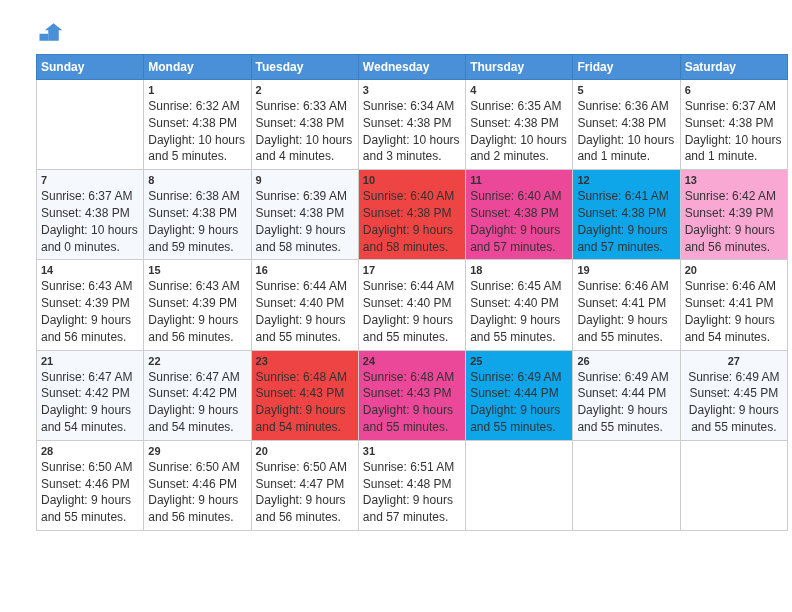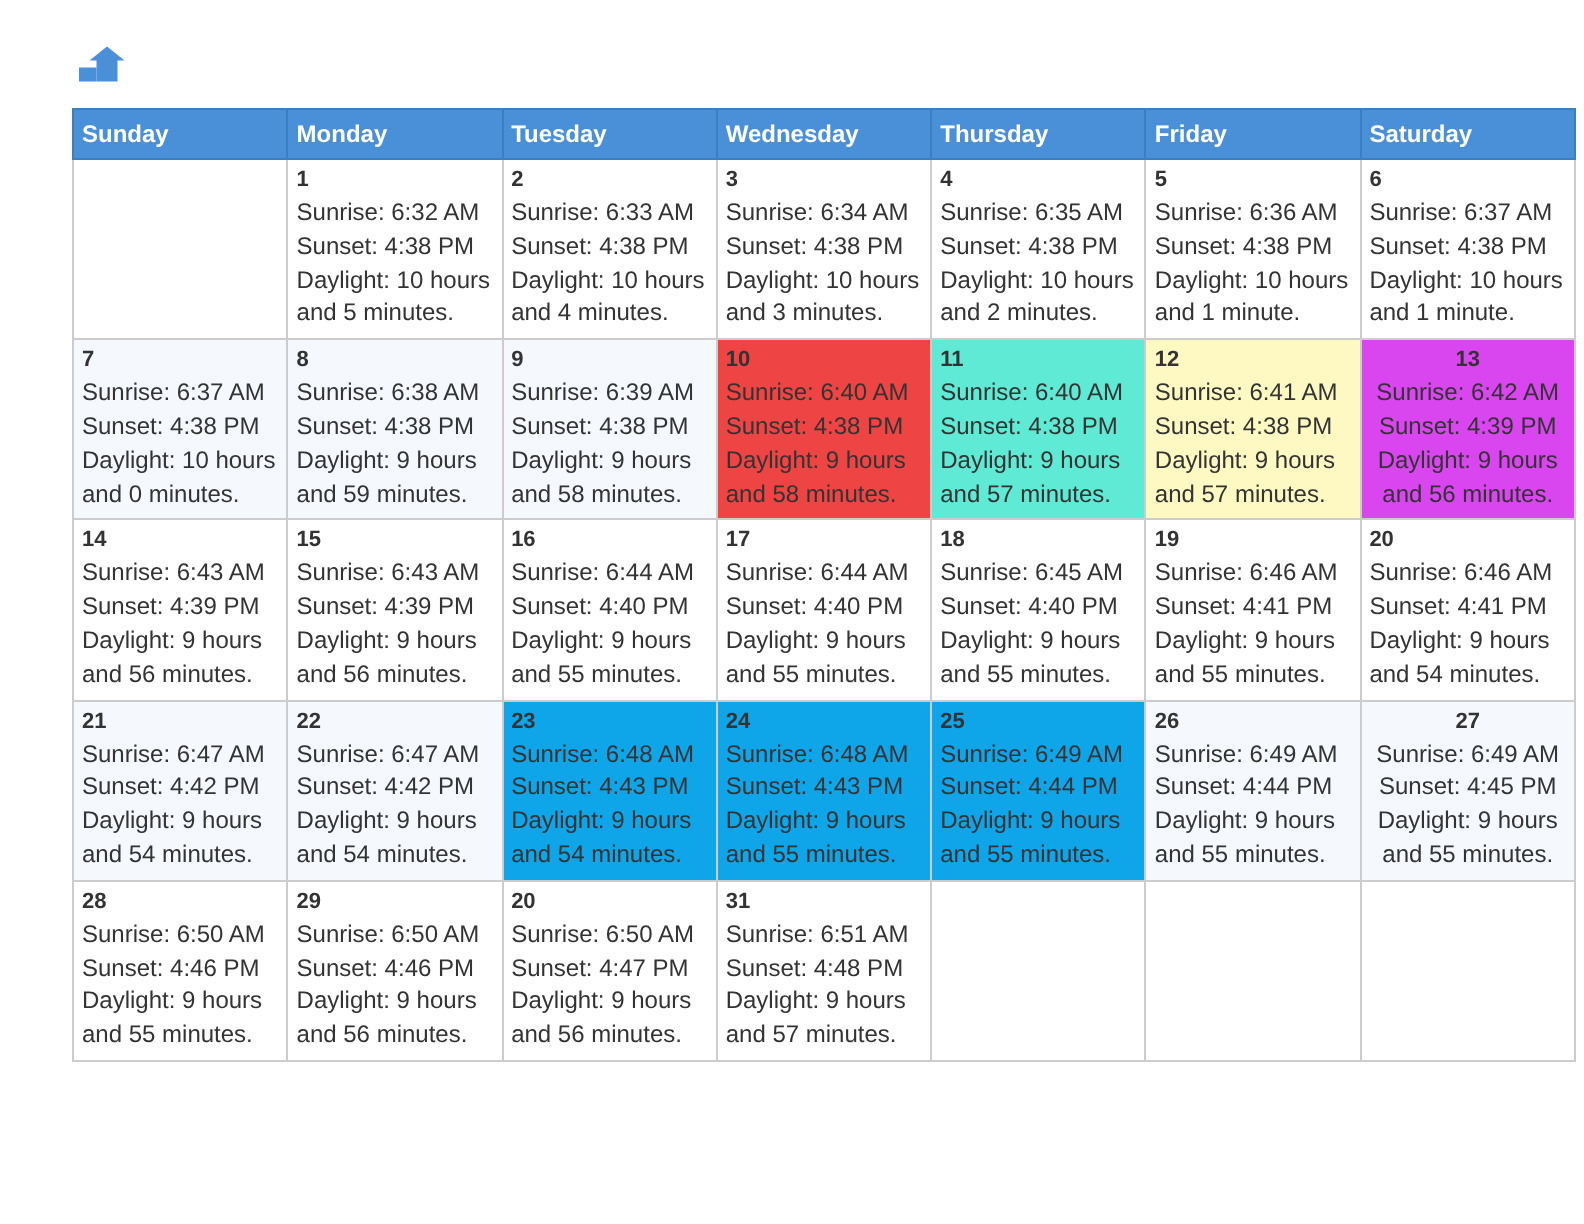--- a/index.html
+++ b/index.html
@@ -168,29 +168,29 @@
             <div class="cell-text">Sunrise: 6:38 AM<br>Sunset: 4:38 PM<br>Daylight: 9 hours and 59 minutes.</div>
           </td>
           <td style="background: rgb(245, 248, 253);">
             <span class="day-num">9</span>
             <div class="cell-text">Sunrise: 6:39 AM<br>Sunset: 4:38 PM<br>Daylight: 9 hours and 58 minutes.</div>
           </td>
           <td style="background: #ef4444;">
             <span class="day-num">10</span>
             <div class="cell-text">Sunrise: 6:40 AM<br>Sunset: 4:38 PM<br>Daylight: 9 hours and 58 minutes.</div>
           </td>
-          <td style="background: #5eead4;">
+          <td style="background: #ec4899;">
             <span class="day-num">11</span>
             <div class="cell-text">Sunrise: 6:40 AM<br>Sunset: 4:38 PM<br>Daylight: 9 hours and 57 minutes.</div>
           </td>
-          <td style="background: #fef9c3;">
+          <td style="background: #0ea5e9;">
             <span class="day-num">12</span>
             <div class="cell-text">Sunrise: 6:41 AM<br>Sunset: 4:38 PM<br>Daylight: 9 hours and 57 minutes.</div>
           </td>
-          <td style="background: #d946ef; text-align: center;">
+          <td style="background: #f9a8d4;">
             <span class="day-num">13</span>
             <div class="cell-text">Sunrise: 6:42 AM<br>Sunset: 4:39 PM<br>Daylight: 9 hours and 56 minutes.</div>
           </td>
         </tr>
         <tr>
           <td>
             <span class="day-num">14</span>
             <div class="cell-text">Sunrise: 6:43 AM<br>Sunset: 4:39 PM<br>Daylight: 9 hours and 56 minutes.</div>
           </td>
           <td>
@@ -220,25 +220,25 @@
         </tr>
         <tr>
           <td style="background: rgb(245, 248, 253);">
             <span class="day-num">21</span>
             <div class="cell-text">Sunrise: 6:47 AM<br>Sunset: 4:42 PM<br>Daylight: 9 hours and 54 minutes.</div>
           </td>
           <td style="background: rgb(245, 248, 253);">
             <span class="day-num">22</span>
             <div class="cell-text">Sunrise: 6:47 AM<br>Sunset: 4:42 PM<br>Daylight: 9 hours and 54 minutes.</div>
           </td>
-          <td style="background: #0ea5e9;">
+          <td style="background: #ef4444;">
             <span class="day-num">23</span>
             <div class="cell-text">Sunrise: 6:48 AM<br>Sunset: 4:43 PM<br>Daylight: 9 hours and 54 minutes.</div>
           </td>
-          <td style="background: #0ea5e9;">
+          <td style="background: #ec4899;">
             <span class="day-num">24</span>
             <div class="cell-text">Sunrise: 6:48 AM<br>Sunset: 4:43 PM<br>Daylight: 9 hours and 55 minutes.</div>
           </td>
           <td style="background: #0ea5e9;">
             <span class="day-num">25</span>
             <div class="cell-text">Sunrise: 6:49 AM<br>Sunset: 4:44 PM<br>Daylight: 9 hours and 55 minutes.</div>
           </td>
           <td style="background: rgb(245, 248, 253);">
             <span class="day-num">26</span>
             <div class="cell-text">Sunrise: 6:49 AM<br>Sunset: 4:44 PM<br>Daylight: 9 hours and 55 minutes.</div>

